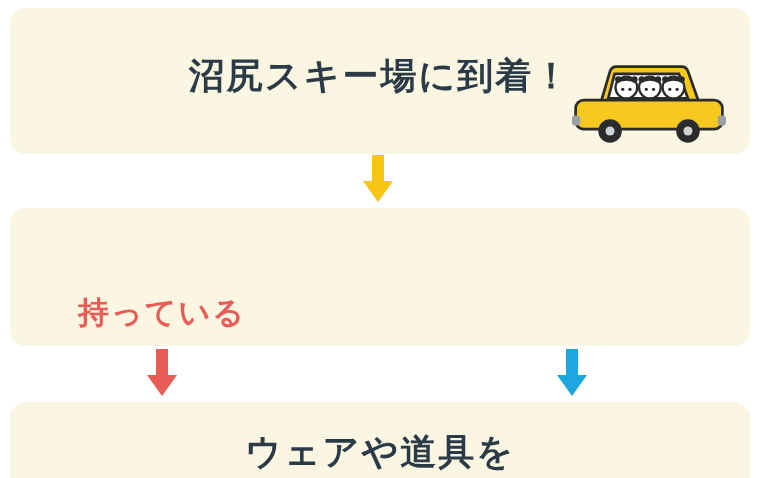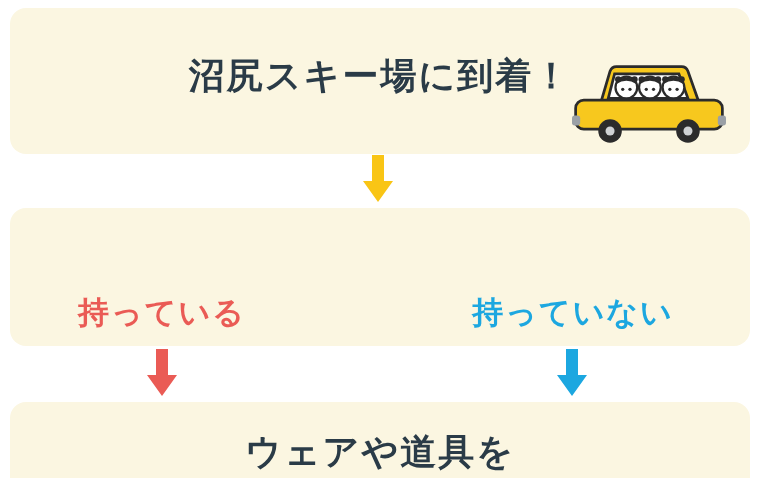--- a/index.html
+++ b/index.html
@@ -99,21 +99,20 @@
     <circle cx="128" cy="78" r="5" fill="#cfd2d4"></circle>
   </svg>
 </div>
 
 <svg class="arrow arrow-yellow" viewBox="0 0 32 48" aria-hidden="true">
   <polygon points="10,0 22,0 22,26 31,26 16,47 1,26 10,26"></polygon>
 </svg>
 
 <div class="box box-gear">
   <span class="option-label option-have">持っている</span>
-  <span class="option-label option-not-have">持っていない</span>
 </div>
 
 <svg class="arrow arrow-red" viewBox="0 0 32 48" aria-hidden="true">
   <polygon points="10,0 22,0 22,26 31,26 16,47 1,26 10,26"></polygon>
 </svg>
 
 <svg class="arrow arrow-blue" viewBox="0 0 32 48" aria-hidden="true">
   <polygon points="10,0 22,0 22,26 31,26 16,47 1,26 10,26"></polygon>
 </svg>
 

